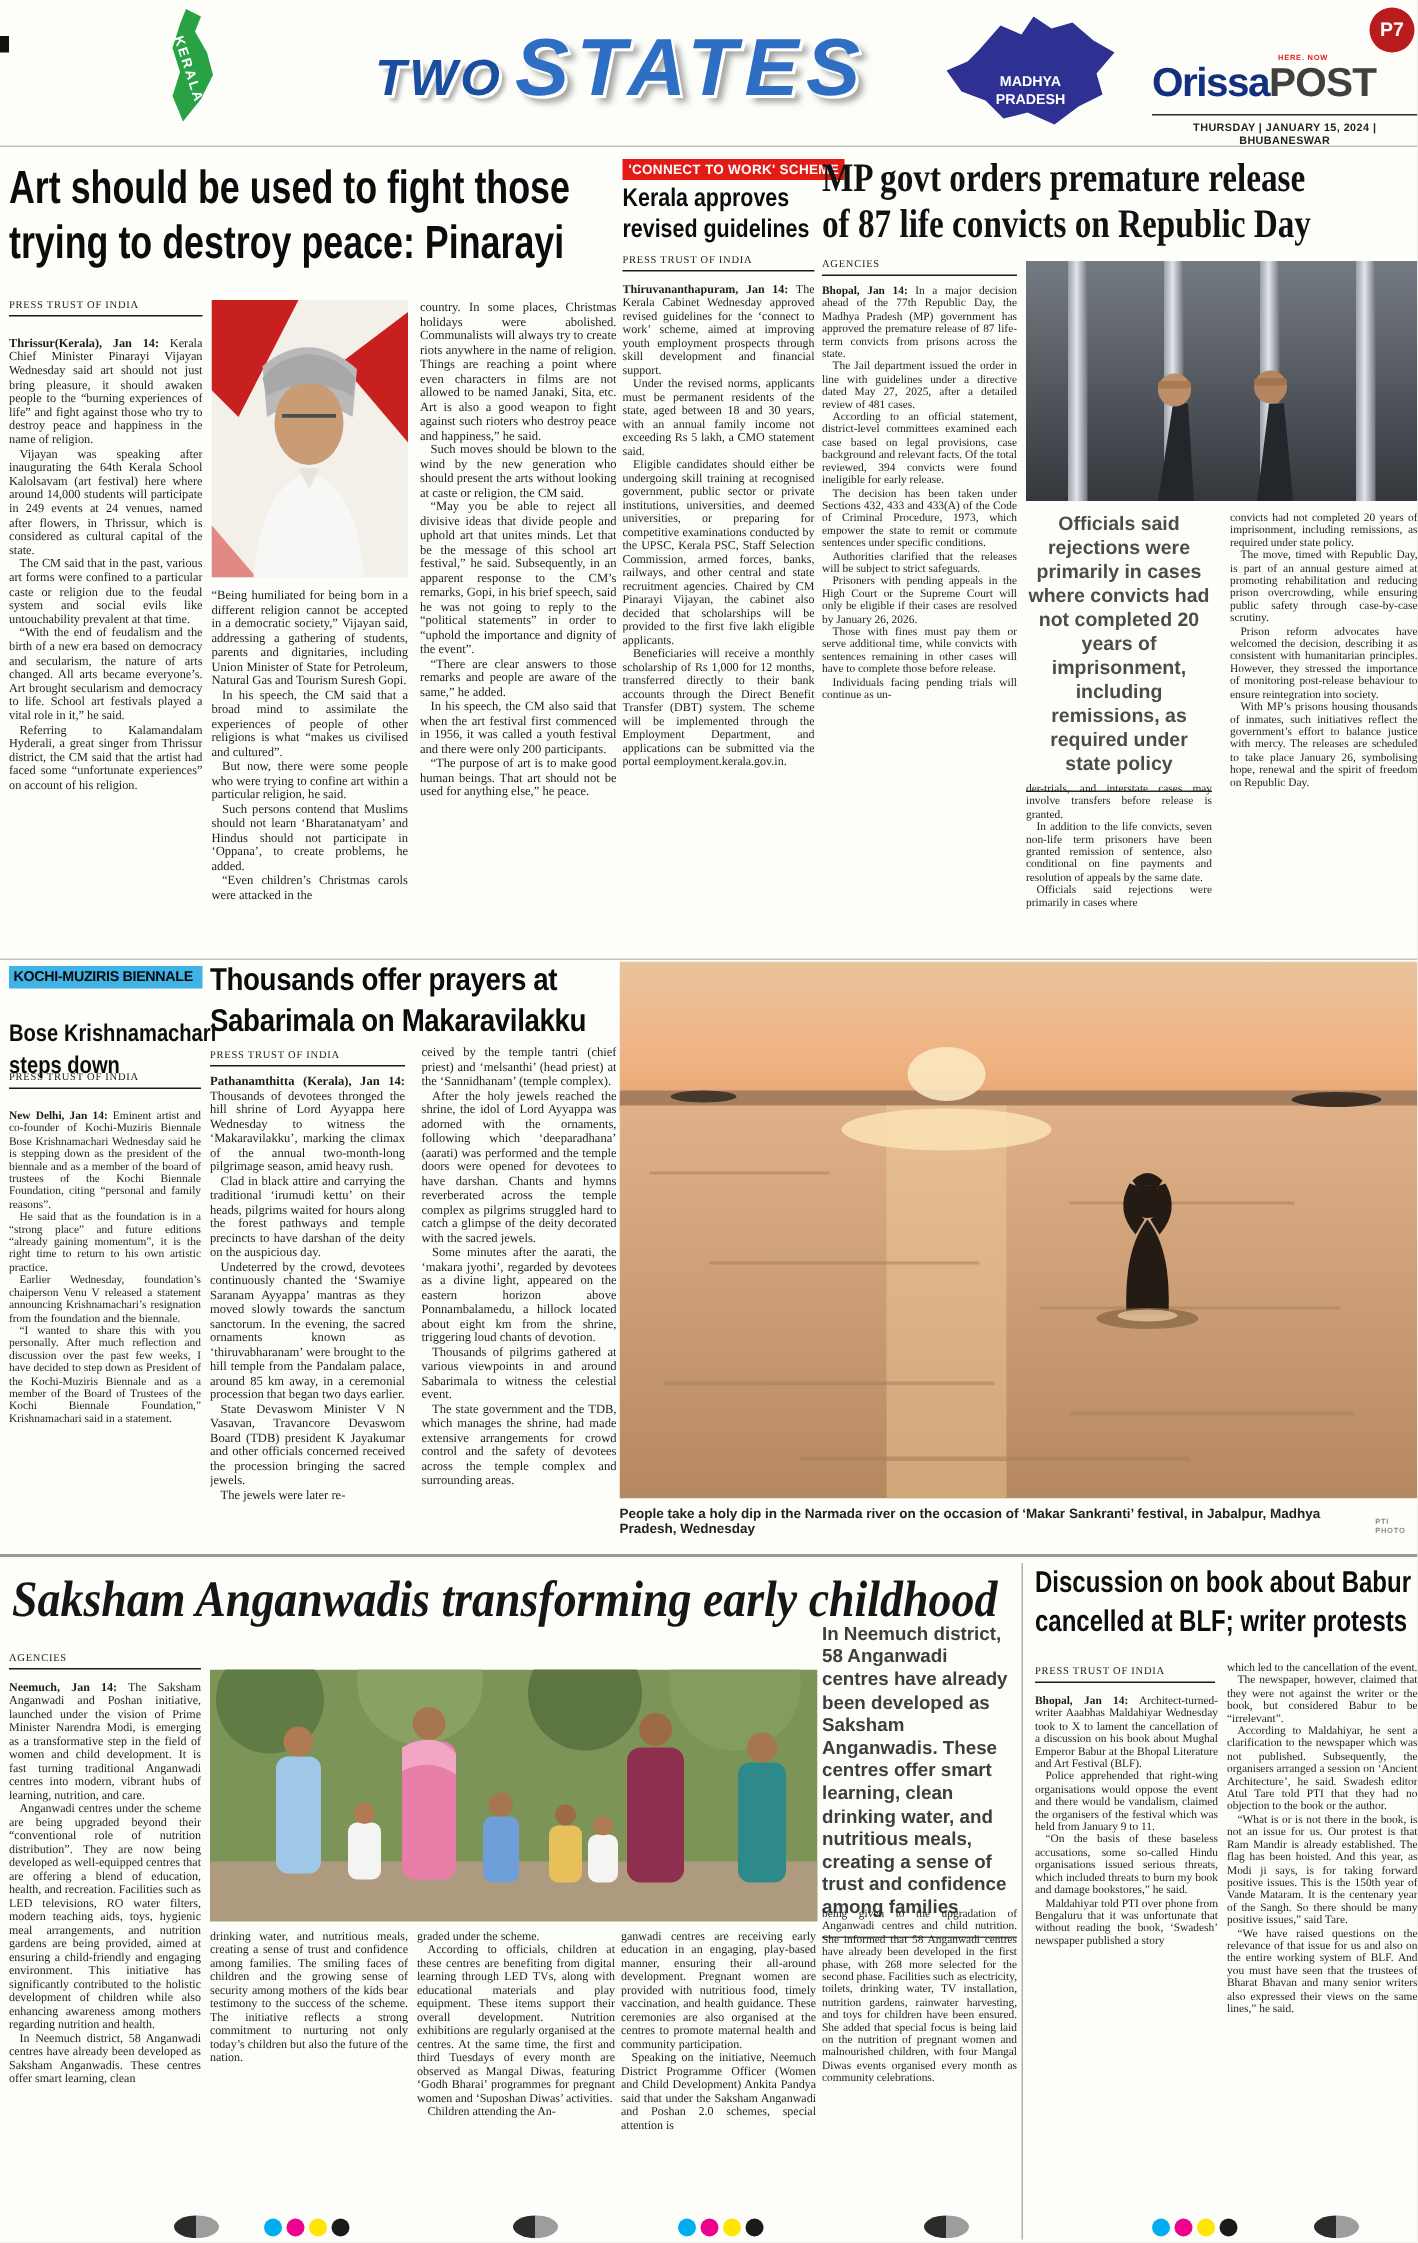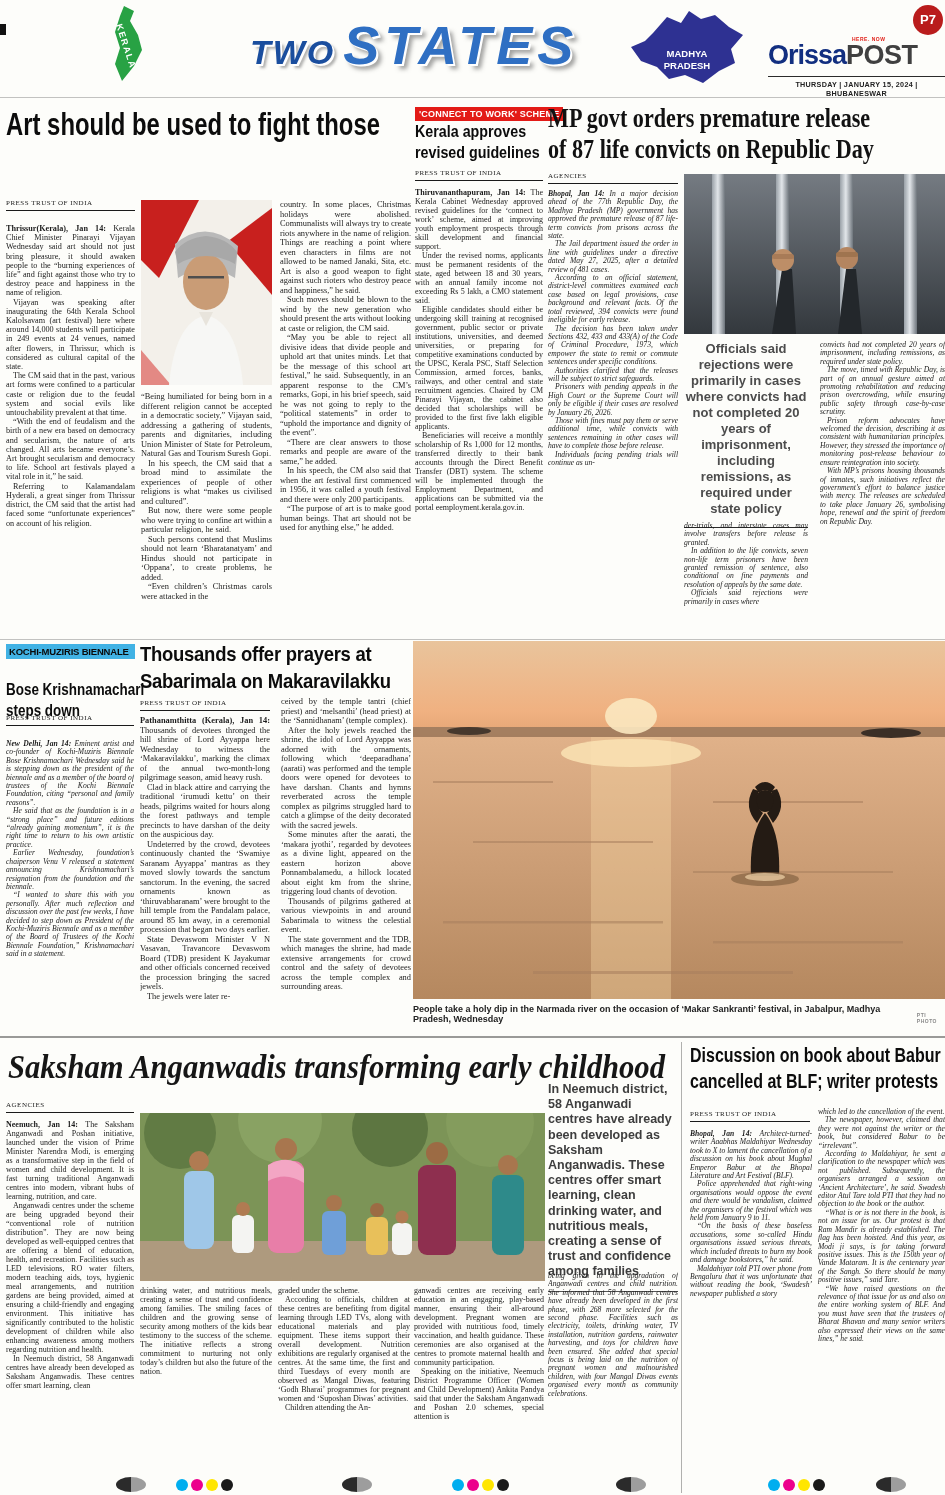--- a/index.html
+++ b/index.html
@@ -15,21 +15,21 @@
   .hl-italic{font-family:"Liberation Serif",serif;font-style:italic;font-weight:700;color:#161616;
       white-space:nowrap;transform-origin:0 0;display:inline-block;}
   
   .byline{font:7px "Liberation Serif",serif;letter-spacing:.5px;color:#222;
           border-bottom:1.4px solid #1a1a1a;padding-bottom:3px;}
   
   .col{overflow:hidden;}
   .para{font-size:8px;line-height:9px;text-align:justify;margin:0;color:#1c1c1c;}
   .f-a1 .para{font-size:8.2px;line-height:9.2px;}
   .f-a1w .para{font-size:8.4px;line-height:9.5px;}
-  .tight .para{font-size:7.6px;line-height:8.4px;font-style:italic;}
+  .tight .para{font-size:7.6px;line-height:8.4px;}
   .plist p{text-indent:7px;}
   .cont p:first-child{text-indent:0;}
   .dl{font-weight:bold;}
   
   .tag-red{background:#e31b17;color:#fff;font:700 9px/14px "Liberation Sans",sans-serif;
            padding:0 4px;display:inline-block;letter-spacing:.2px;}
   .tag-cyan{background:#41b2e4;color:#0a0a0a;font:700 9.5px/15px "Liberation Sans",sans-serif;
             padding:0 3px;display:block;letter-spacing:-.2px;}
   
   .pullquote{font:700 13px/16px "Liberation Sans",sans-serif;color:#4c4c4c;text-align:center;
@@ -86,20 +86,21 @@
     <div class="abs" style="left:0;top:38px;white-space:nowrap;">
       <span class="brand-orissa">Orissa</span><span class="brand-post">POST</span>
     </div>
     <div class="abs datebar" style="left:0;top:74px;width:177px;">THURSDAY | JANUARY 15, 2024 | BHUBANESWAR</div>
   </div>
 
   <div class="abs rule" style="left:0;top:97px;width:945px;height:1px;"></div>
 
   <div class="abs" style="left:6px;top:106px;width:406px;height:90px;">
     <div><span class="hl" style="font-size:31px;line-height:37px;transform:scaleX(.77);">Art should be used to fight those</span></div>
+    <div><span class="hl" style="font-size:31px;line-height:37px;transform:scaleX(.77);">trying to destroy peace: Pinarayi</span></div>
   </div>
   <div class="abs byline" style="left:6px;top:199px;width:129px;">PRESS TRUST OF INDIA</div>
 
   <div class="abs col f-a1" style="left:6px;top:224px;width:129px;height:414px;">
     <p class="para"><b class="dl">Thrissur(Kerala), Jan 14:</b> <span>Kerala Chief Minister Pinarayi Vijayan Wednesday said art should not just bring pleasure, it should awaken people to the “burning experiences of life” and fight against those who try to destroy peace and happiness in the name of religion.</span></p>
     <div class="plist">
         <p class="para">Vijayan was speaking after inaugurating the 64th Kerala School Kalolsavam (art festival) here where around 14,000 students will participate in 249 events at 24 venues, named after flowers, in Thrissur, which is considered as cultural capital of the state.</p>
         <p class="para">The CM said that in the past, various art forms were confined to a particular caste or religion due to the feudal system and social evils like untouchability prevalent at that time.</p>
         <p class="para">“With the end of feudalism and the birth of a new era based on democracy and secularism, the nature of arts changed. All arts became everyone’s. Art brought secularism and democracy to life. School art festivals played a vital role in it,” he said.</p>
         <p class="para">Referring to Kalamandalam Hyderali, a great singer from Thrissur district, the CM said that the artist had faced some “unfortunate experiences” on account of his religion.</p>
@@ -128,21 +129,21 @@
       </div>
   </div>
 
   <div class="abs col f-a1w" style="left:280px;top:200px;width:131px;height:438px;">
     <div class="plist cont">
         <p class="para">country. In some places, Christmas holidays were abolished. Communalists will always try to create riots anywhere in the name of religion. Things are reaching a point where even characters in films are not allowed to be named Janaki, Sita, etc. Art is also a good weapon to fight against such rioters who destroy peace and happiness,” he said.</p>
         <p class="para">Such moves should be blown to the wind by the new generation who should present the arts without looking at caste or religion, the CM said.</p>
         <p class="para">“May you be able to reject all divisive ideas that divide people and uphold art that unites minds. Let that be the message of this school art festival,” he said. Subsequently, in an apparent response to the CM’s remarks, Gopi, in his brief speech, said he was not going to reply to the “political statements” in order to “uphold the importance and dignity of the event”.</p>
         <p class="para">“There are clear answers to those remarks and people are aware of the same,” he added.</p>
         <p class="para">In his speech, the CM also said that when the art festival first commenced in 1956, it was called a youth festival and there were only 200 participants.</p>
-        <p class="para">“The purpose of art is to make good human beings. That art should not be used for anything else,” he added.</p>
+        <p class="para">“The purpose of art is to make good human beings. That art should not be used for anything else,” he peace.</p>
       </div>
   </div>
 
   <div class="abs" style="left:415px;top:103px;">
     <span class="tag-red">'CONNECT TO WORK' SCHEME</span>
   </div>
   <div class="abs" style="left:415px;top:121px;width:130px;height:46px;">
     <div><span class="hl" style="font-size:17px;line-height:21px;transform:scaleX(.84);">Kerala approves</span></div>
     <div><span class="hl" style="font-size:17px;line-height:21px;transform:scaleX(.84);">revised guidelines</span></div>
   </div>

